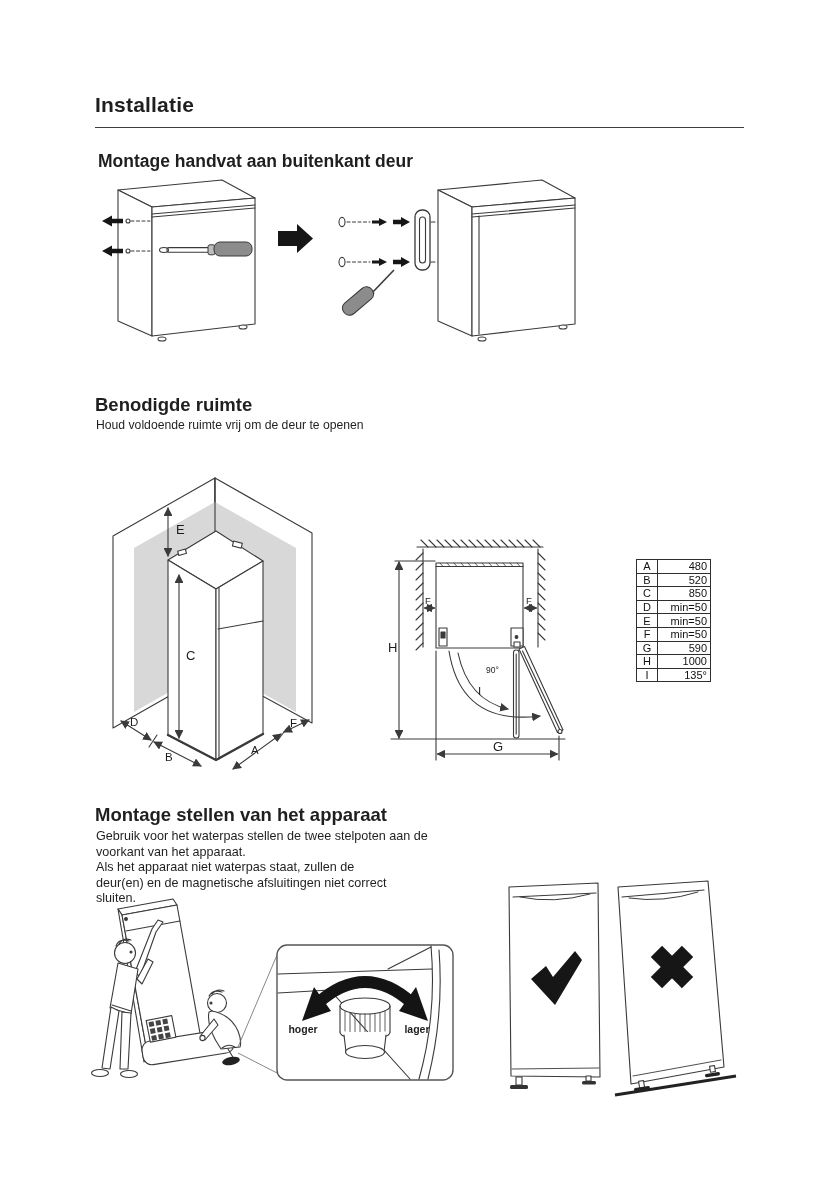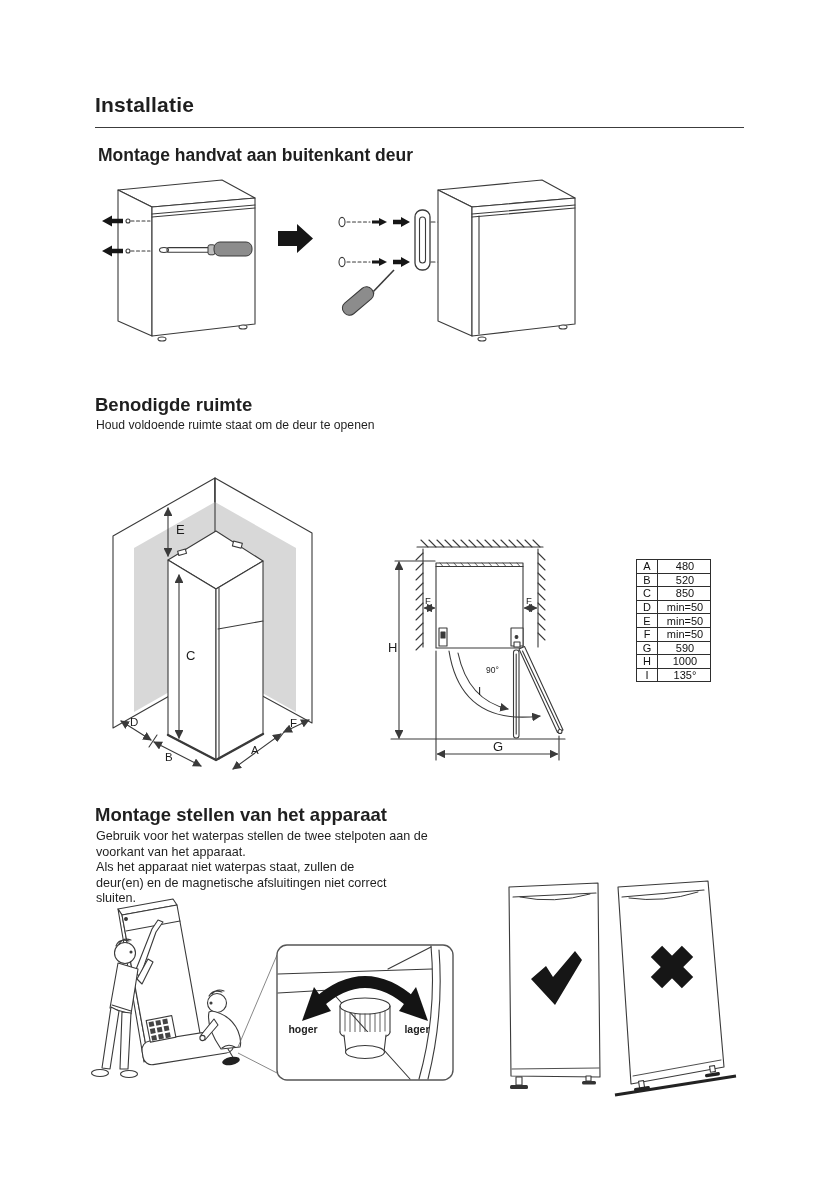--- a/index.html
+++ b/index.html
@@ -8,33 +8,33 @@
   .abs{position:absolute;}
   .h1{font-size:21px;font-weight:bold;letter-spacing:.2px;}
   .rule{height:0;border-top:1.3px solid #3c3c3c;}
   .h2{font-size:17.5px;font-weight:bold;}
   .h2b{font-size:18.5px;font-weight:bold;}
   .sub{font-size:12.2px;}
   .para{font-size:12.6px;line-height:15.6px;white-space:pre-line;}
   table.dim{border-collapse:collapse;font-size:11px;color:#111;}
   table.dim td{border:1px solid #2e2e2e;height:12.6px;padding:0 3px;line-height:12px;}
   table.dim td.k{width:14px;text-align:center;}
-  table.dim td.v{width:44px;text-align:center;padding-left:5px;}
+  table.dim td.v{width:44px;text-align:right;padding-left:5px;}
   svg text{font-family:"Liberation Sans",sans-serif;fill:#1d1d1d;}
   .lineart{stroke:#3a3a3a;fill:none;stroke-width:1.1;stroke-linejoin:round;stroke-linecap:round;}
 </style>
 </head>
 <body>
 
 <div class="page">
 
   <div class="abs h1" style="left:95px;top:93px;">Installatie</div>
   <div class="abs rule" style="left:95px;top:127px;width:651px;"></div>
 
-  <div class="abs h2" style="left:98px;top:145px;text-align:center;">Montage handvat aan buitenkant deur</div>
+  <div class="abs h2" style="left:98px;top:151px;text-align:center;">Montage handvat aan buitenkant deur</div>
 
   <svg class="abs" style="left:100px;top:174px;" width="490" height="180" viewBox="0 0 490 180">
 
     <g class="lineart">
       <polygon points="18,16 122,6 155,24 52,33" fill="#fff"></polygon>
       <polygon points="18,16 52,33 52,162 18,147" fill="#fff"></polygon>
       <polygon points="52,33 155,24 155,150 52,162" fill="#fff"></polygon>
       <line x1="52" y1="40" x2="155" y2="31"></line>
       <line x1="52" y1="43" x2="155" y2="34"></line>
       <ellipse cx="62" cy="165" rx="4" ry="2" fill="#fff"></ellipse>
@@ -84,21 +84,21 @@
       <polygon points="372,33 475,24 475,150 372,162" fill="#fff"></polygon>
       <line x1="372" y1="40" x2="475" y2="31"></line>
       <line x1="372" y1="43" x2="475" y2="34"></line>
       <line x1="379" y1="42" x2="379" y2="160"></line>
       <ellipse cx="382" cy="165" rx="4" ry="2" fill="#fff"></ellipse>
       <ellipse cx="463" cy="153" rx="4" ry="2" fill="#fff"></ellipse>
     </g>
   </svg>
 
   <div class="abs h2b" style="left:95px;top:394px;text-align:right;">Benodigde ruimte</div>
-  <div class="abs sub" style="left:96px;top:418px;">Houd voldoende ruimte staat om de deur te openen</div>
+  <div class="abs sub" style="left:96px;top:418px;">Houd voldoende ruimte vrij om de deur te openen</div>
 
   <svg class="abs" style="left:100px;top:458px;" width="235" height="322" viewBox="0 0 235 322">
     <defs>
       <marker id="ahA" viewBox="0 0 10 10" refX="9" refY="5" markerWidth="8" markerHeight="8" orient="auto-start-reverse">
           <path d="M0,0 L10,5 L0,10 Z" fill="#3a3a3a"></path>
         </marker>
     </defs>
     <g class="lineart">
       <polygon points="13,78 115,20 115,212 13,270" fill="#fff"></polygon>
       <polygon points="115,20 212,75 212,265 115,212" fill="#fff"></polygon>

